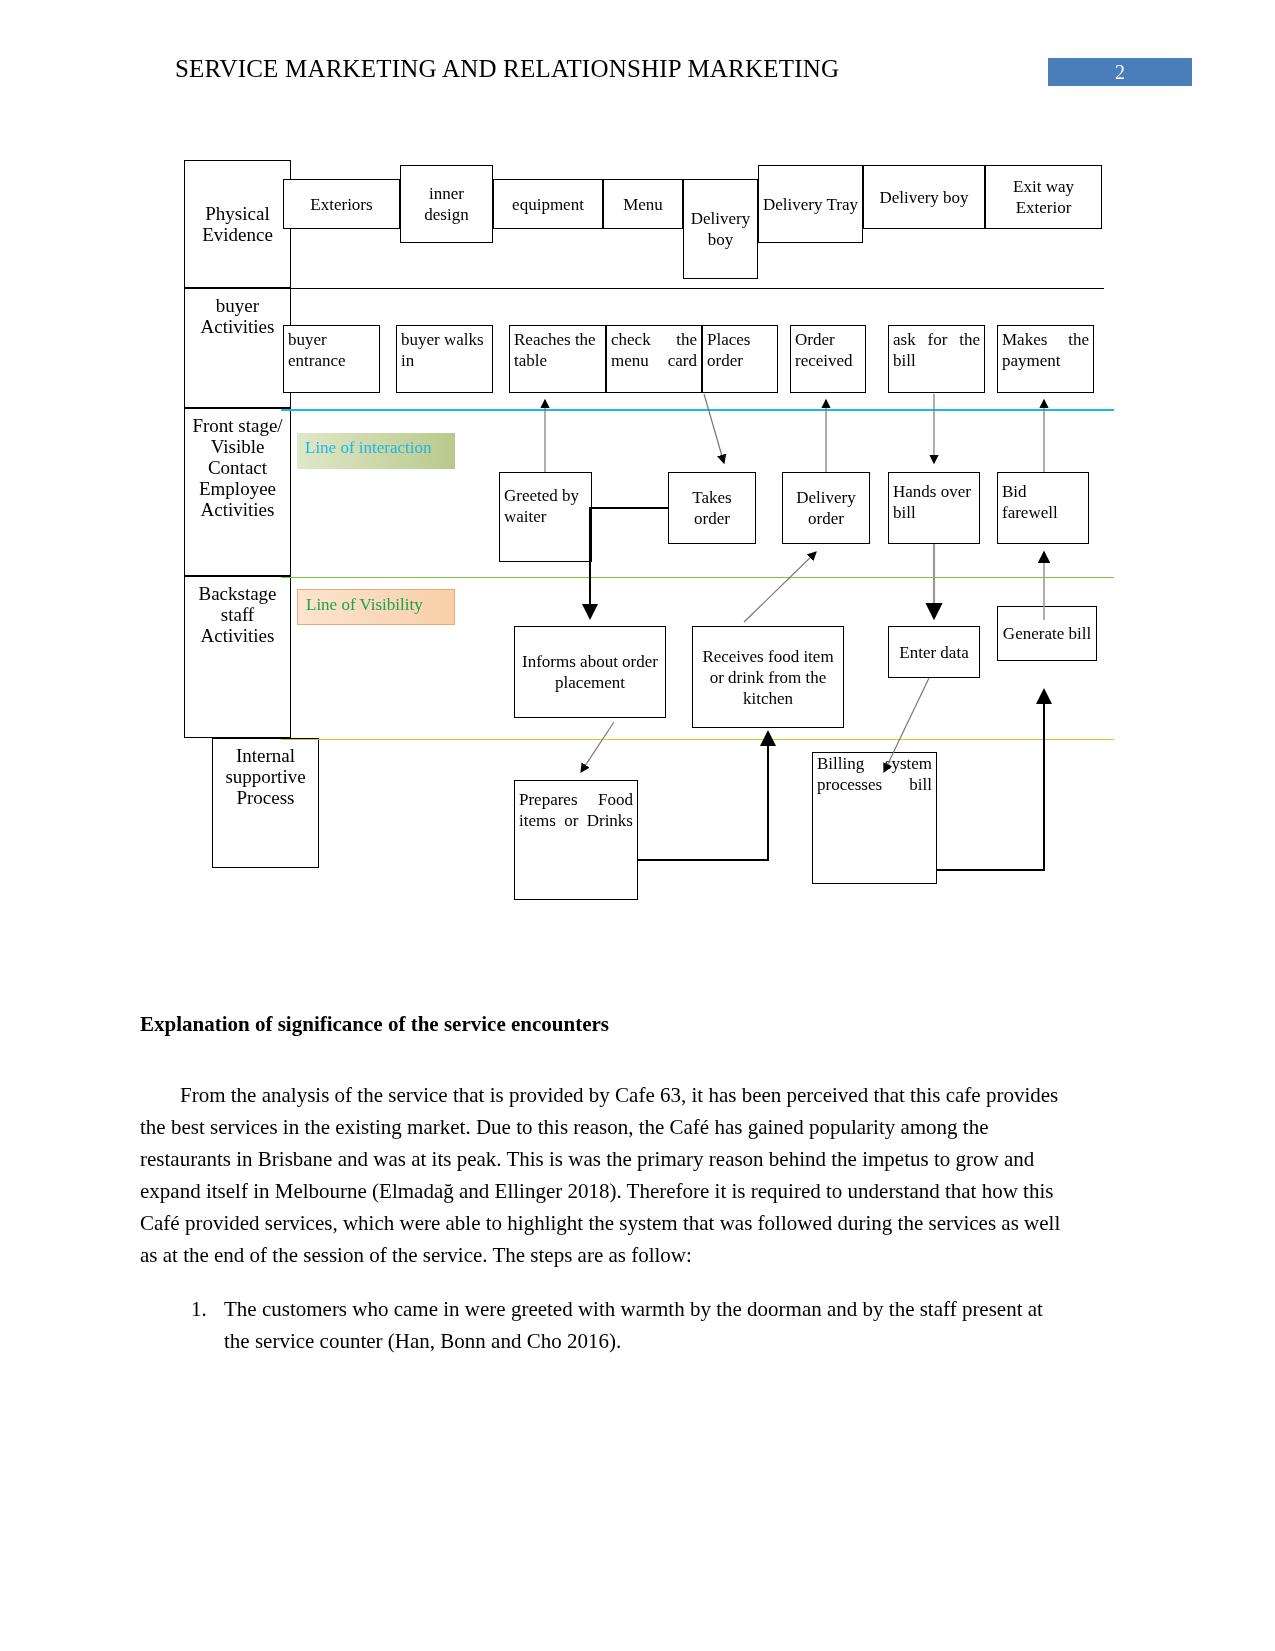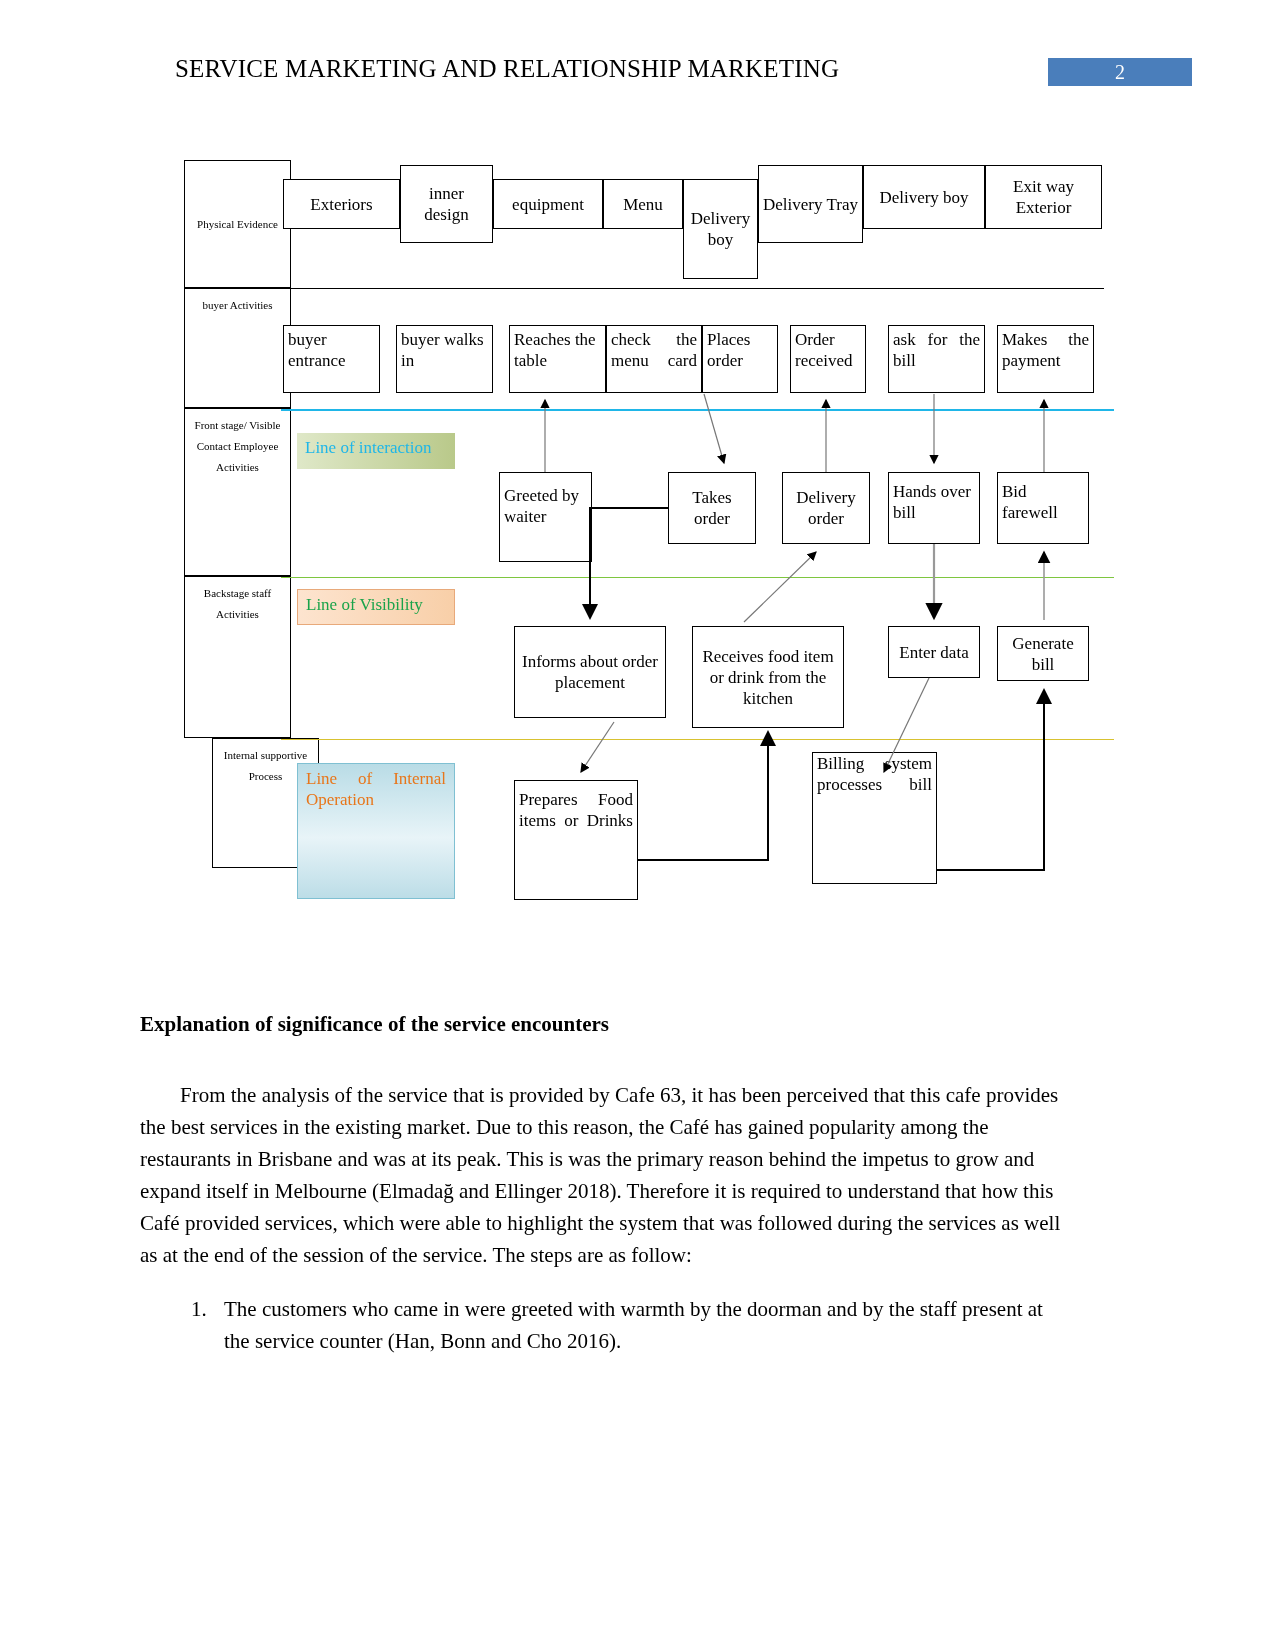--- a/index.html
+++ b/index.html
@@ -26,21 +26,21 @@
   }
 
   
   #blueprint{
     position:absolute;left:184px;top:160px;width:930px;height:760px;
   }
   
   .lbl-cell{
     position:absolute;left:0;border:1px solid #000;width:107px;
     box-sizing:border-box;text-align:center;
-    font-size:11px;line-height:21px;
+    font-size:19px;line-height:21px;
     display:flex;align-items:flex-start;justify-content:center;
     padding-top:6px;
   }
   .lbl-cell.v-center{align-items:center;padding-top:0;}
 
   .bx{
     position:absolute;border:1px solid #000;background:#fff;
     box-sizing:border-box;font-size:17px;line-height:21px;
     padding:3px 4px;
   }
@@ -104,24 +104,20 @@
 
   <div class="rule rule-thin" style="left:90px;top:128px;width:830px;border-top-color:#000;"></div>
   <div class="rule" style="left:97px;top:249px;width:833px;border-top-color:#1fb6e8;"></div>
   <div class="rule rule-thin" style="left:97px;top:417px;width:833px;border-top-color:#7ec63f;"></div>
   <div class="rule rule-thin" style="left:97px;top:579px;width:833px;border-top-color:#d8c230;"></div>
 
   <div class="chip" id="chip-interaction" style="left:113px;top:273px;width:158px;height:36px;">Line of interaction</div>
 
   <div class="chip" id="chip-visibility" style="left:113px;top:429px;width:158px;height:36px;">Line of Visibility</div>
 
-  <div class="chip" id="chip-internal" style="left:113px;top:603px;width:158px;height:136px;">
-    <div>Line   of   Internal</div>
-    <div class="l2">Operation</div>
-  </div>
 
   <div class="bx c" style="left:99px;top:19px;width:117px;height:50px;">Exteriors</div>
   <div class="bx c" style="left:216px;top:5px;width:93px;height:78px;">inner design</div>
   <div class="bx c" style="left:309px;top:19px;width:110px;height:50px;">equipment</div>
   <div class="bx c" style="left:419px;top:19px;width:80px;height:50px;">Menu</div>
   <div class="bx c" style="left:499px;top:19px;width:75px;height:100px;">Delivery boy</div>
   <div class="bx c" style="left:574px;top:5px;width:105px;height:78px;">Delivery Tray</div>
   <div class="bx c" style="left:679px;top:5px;width:122px;height:64px;">Delivery boy</div>
   <div class="bx c" style="left:801px;top:5px;width:117px;height:64px;">Exit way Exterior</div>
 
@@ -136,21 +132,21 @@
 
   <div class="bx tl" style="left:315px;top:312px;width:93px;height:90px;padding-top:12px;">Greeted by waiter</div>
   <div class="bx c" style="left:484px;top:312px;width:88px;height:72px;">Takes order</div>
   <div class="bx c" style="left:598px;top:312px;width:88px;height:72px;">Delivery order</div>
   <div class="bx tl" style="left:704px;top:312px;width:92px;height:72px;padding-top:8px;">Hands over bill</div>
   <div class="bx tl" style="left:813px;top:312px;width:92px;height:72px;padding-top:8px;">Bid farewell</div>
 
   <div class="bx c" style="left:330px;top:466px;width:152px;height:92px;">Informs about order placement</div>
   <div class="bx c" style="left:508px;top:466px;width:152px;height:102px;">Receives food item or drink from the kitchen</div>
   <div class="bx c" style="left:704px;top:466px;width:92px;height:52px;">Enter data</div>
-  <div class="bx c" style="left:813px;top:466px;width:92px;height:55px;">Generate bill</div>
+  <div class="bx c" style="left:813px;top:446px;width:100px;height:55px;">Generate bill</div>
 
   <div class="bx just" style="left:330px;top:620px;width:124px;height:120px;padding-top:8px;">Prepares   Food items              or Drinks</div>
   <div class="bx just" style="left:628px;top:592px;width:125px;height:132px;padding-top:0;">Billing   system processes bill</div>
 
   <svg id="bp-arrows" viewBox="0 0 930 760">
     <defs>
       <marker id="ahd" markerWidth="9" markerHeight="9" refX="7" refY="4" orient="auto">
         <path d="M0,0 L8,4 L0,8 z" fill="#000"></path>
       </marker>
       <marker id="ahl" markerWidth="9" markerHeight="9" refX="7" refY="4" orient="auto">

